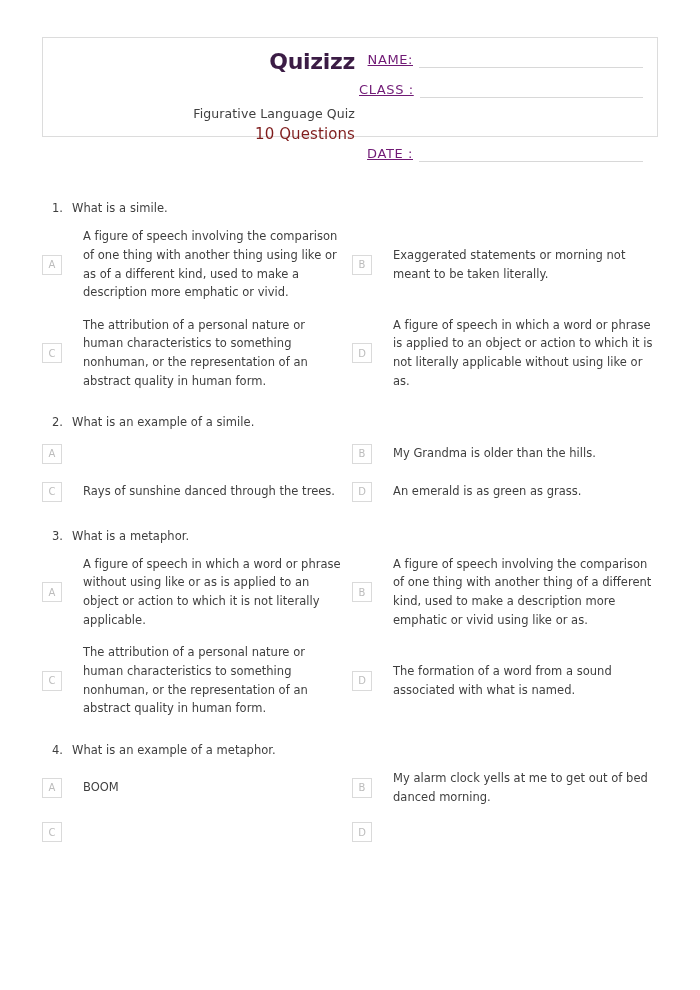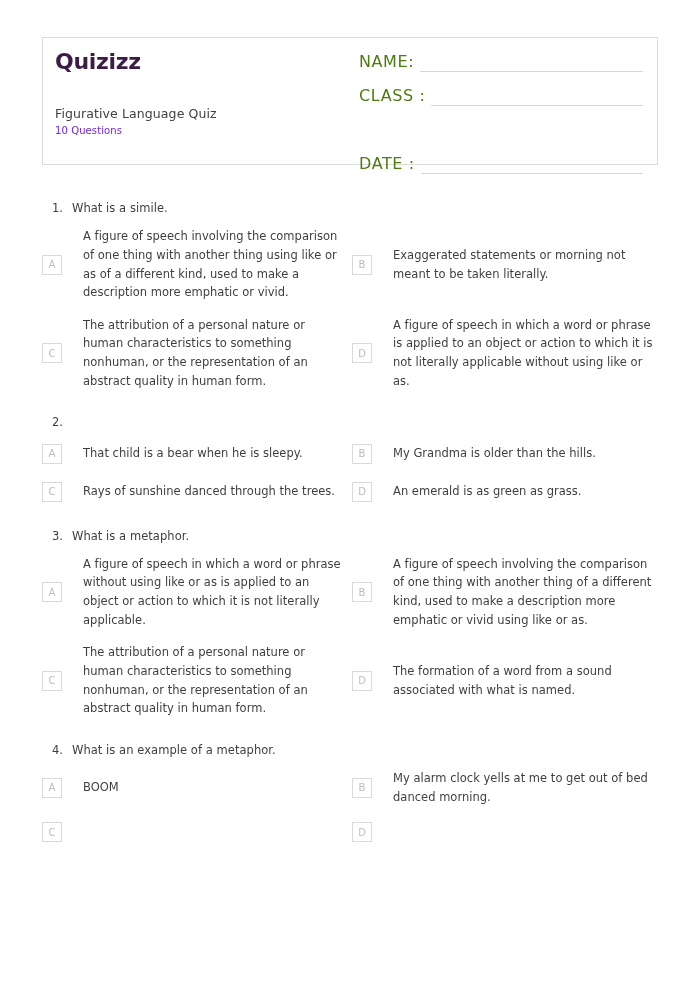--- a/index.html
+++ b/index.html
@@ -19,24 +19,25 @@
     background: #ffffff;
     padding: 0;
   }
 
   
   .header-box {
     position: absolute;
     left: 42px;
     top: 37px;
     width: 616px;
-    height: 128px;
+    height: 100px;
     border: 1px solid #dcdcdc;
     background: #ffffff;
     display: flex;
+    text-align: right;
   }
 
   .header-left {
     width: 312px;
     padding: 13px 0 0 12px;
     position: relative;
   }
 
   .logo {
     font-family: "DejaVu Sans", "Liberation Sans", sans-serif;
@@ -51,45 +52,46 @@
   .quiz-title {
     margin-top: 33px;
     font-size: 12.5px;
     color: #404040;
     line-height: 1.35;
     letter-spacing: 0.1px;
   }
 
   .quiz-count {
     margin-top: 1px;
-    font-size: 10px;
-    color: #6d28d9;
+    font-size: 15px;
+    color: #7f1d1d;
     line-height: 1.35;
     letter-spacing: 0.1px;
   }
 
   .header-right {
     flex: 1;
     padding: 14px 14px 0 4px;
   }
 
   .field-row {
     display: flex;
     align-items: flex-end;
     margin-bottom: 14px;
   }
   .field-row:last-child { margin-bottom: 0; margin-top: 48px; }
 
   .field-label {
-    font-size: 16px;
-    color: #4d7c0f;
+    font-size: 13px;
+    color: #701a75;
     letter-spacing: 0.6px;
     white-space: nowrap;
     padding-bottom: 1px;
     min-width: 54px;
+    text-decoration: underline;
   }
 
   .field-line {
     flex: 1;
     border-bottom: 1px solid #d8d8d8;
     height: 15px;
     margin-left: 6px;
   }
 
   
@@ -228,26 +230,26 @@
               <div class="opt-letter">D</div>
               <div class="opt-text">A figure of speech in which a word or phrase is applied to an object or action to which it is not literally applicable without using like or as.</div>
             </div>
           </div>
         </div>
         <div class="spacer-md"></div>
       </div>
       <div class="question-block">
         <div class="q-header">
           <div class="q-number">2.</div>
+          <div class="q-text">What is an example of a simile.</div>
         </div>
         <div class="options-grid">
           <div class="option-row">
             <div class="option">
               <div class="opt-letter">A</div>
-              <div class="opt-text">That child is a bear when he is sleepy.</div>
             </div>
             <div class="option">
               <div class="opt-letter">B</div>
               <div class="opt-text">My Grandma is older than the hills.</div>
             </div>
           </div>
           <div class="option-row">
             <div class="option">
               <div class="opt-letter">C</div>
               <div class="opt-text">Rays of sunshine danced through the trees.</div>

